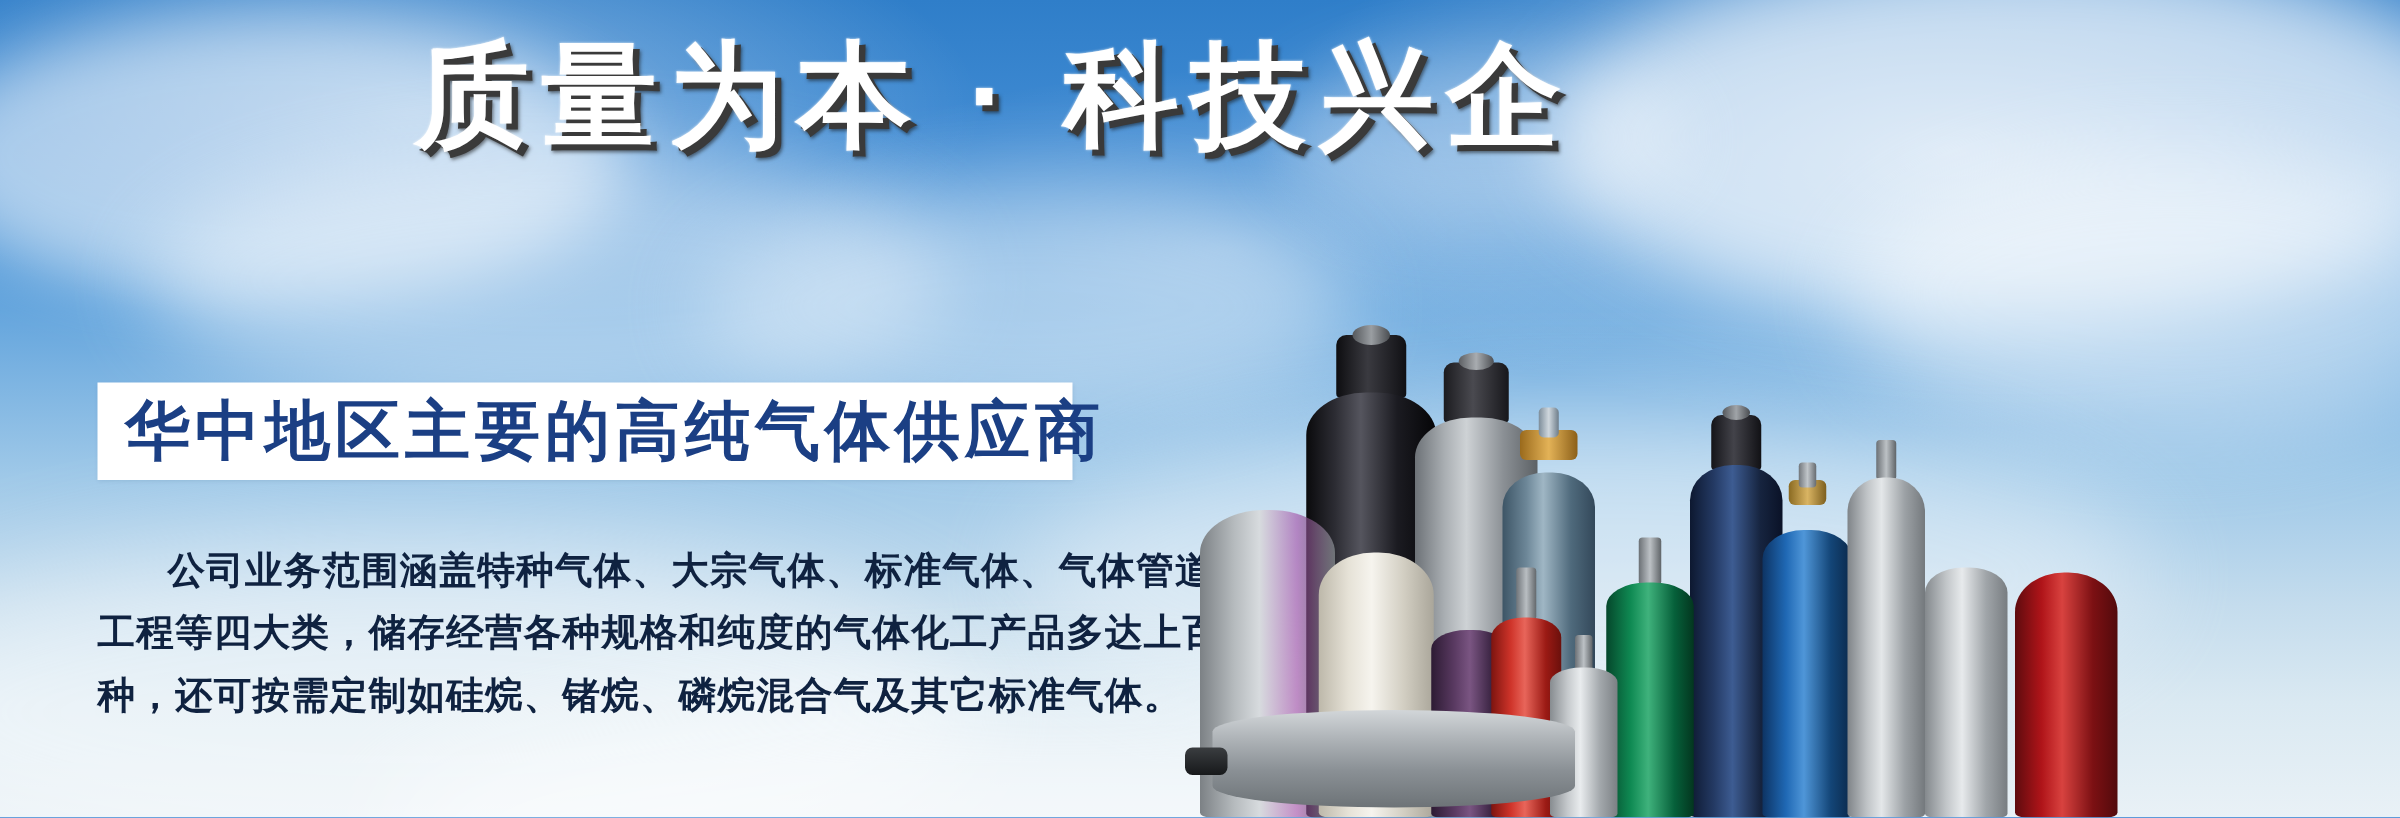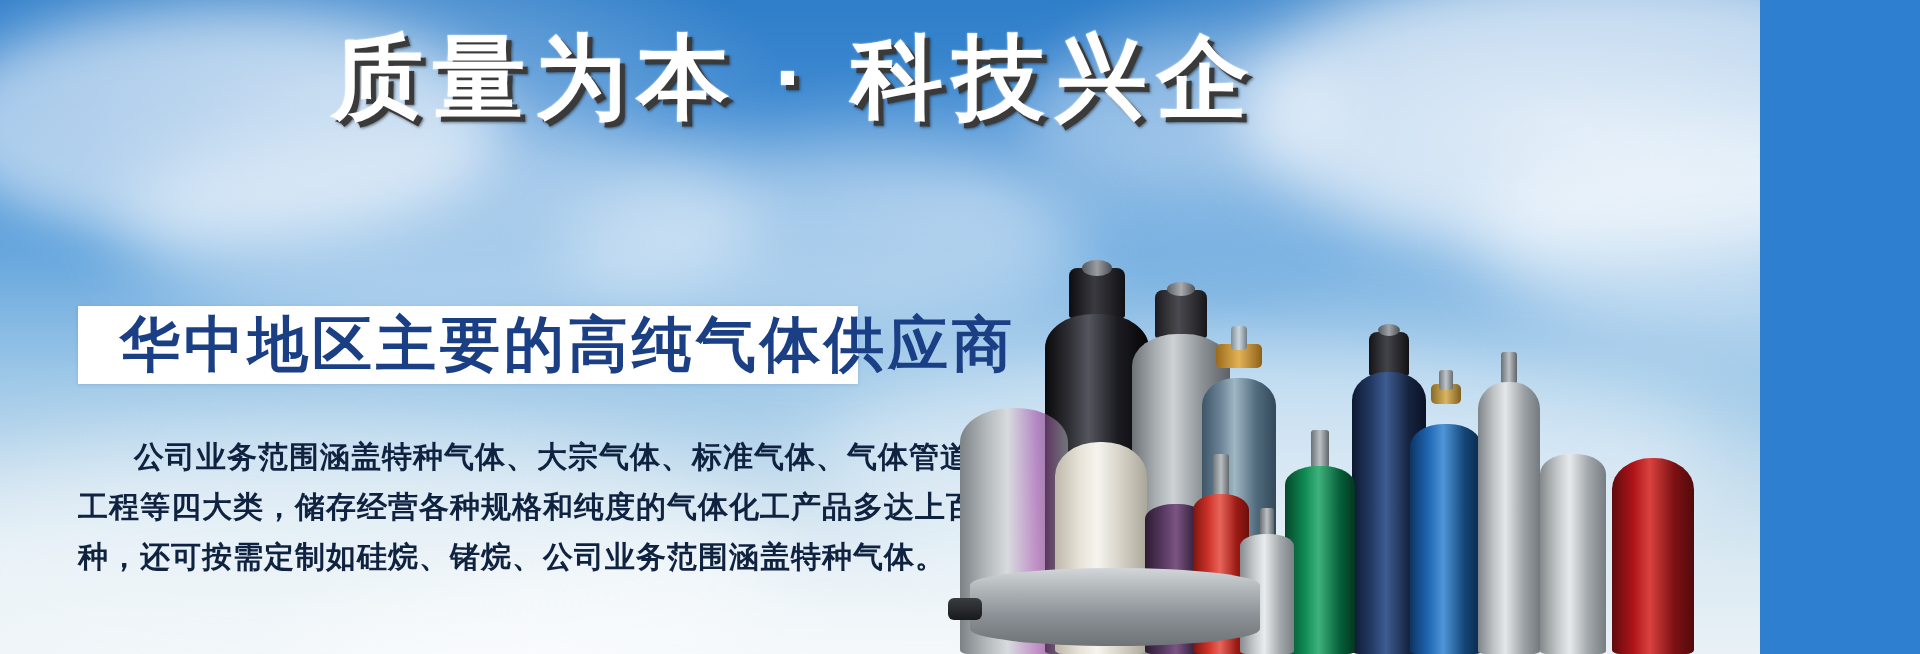--- a/index.html
+++ b/index.html
@@ -2,21 +2,21 @@
 <html><head>
 <meta charset="utf-8">
 <style>
   * { margin:0; padding:0; box-sizing:border-box; }
   html,body { width:1920px; height:654px; overflow:hidden; }
   body {
     font-family:"Liberation Sans", sans-serif;
     background:#2f7fd0;
   }
   #banner {
-    position:relative; width:1760px; height:654px; overflow:hidden;
+    position:relative; width:1920px; height:654px; overflow:hidden;
     background:
       radial-gradient(ellipse 900px 360px at 1560px 120px, rgba(255,255,255,0.55) 0%, rgba(255,255,255,0.0) 62%),
       radial-gradient(ellipse 760px 300px at 330px 90px, rgba(255,255,255,0.40) 0%, rgba(255,255,255,0) 60%),
       radial-gradient(ellipse 620px 240px at 980px 200px, rgba(255,255,255,0.28) 0%, rgba(255,255,255,0) 60%),
       linear-gradient(180deg,#2f7ec9 0%, #3f8ad2 16%, #64a5dd 38%, #9ec8e8 58%, #c4dced 74%, #dae9f2 86%, #e9f1f6 100%);
   }
   
   .cloud { position:absolute; border-radius:50%; background:#ffffff; filter:blur(26px); pointer-events:none; }
   .cl1 { left:-60px;  top:10px;   width:560px; height:230px; opacity:.50; }
   .cl2 { left:120px;  top:120px;  width:640px; height:210px; opacity:.42; filter:blur(34px); }
@@ -44,22 +44,22 @@
     font-size:34px; line-height:42px; font-weight:700; color:#1a1a22;
     text-align:center; white-space:nowrap; letter-spacing:.5px;
   }
   #headline-box {
     position:absolute; left:78px; top:306px; width:780px; height:78px;
     background:#ffffff;
     display:flex; align-items:center;
     box-shadow:0 1px 4px rgba(0,40,80,.12);
   }
   #headline-text {
-    font-size:60px; font-weight:700; color:#1b3f84;
-    letter-spacing:4px; white-space:nowrap; padding-left:42px;
+    font-size:52px; font-weight:700; color:#1b3f84;
+    letter-spacing:4px; white-space:nowrap; padding-left:22px;
   }
   #paragraph {
     position:absolute; left:78px; top:432px; width:790px;
     font-family:"Liberation Serif", serif;
     font-size:30px; line-height:50px; font-weight:700; color:#0f2240;
     letter-spacing:1px;
   }
   #paragraph .pline { white-space:nowrap; }
   #paragraph .pline.indent { text-indent:56px; }
 
@@ -90,21 +90,21 @@
   <div id="title">质量为本 · 科技兴企</div>
 
 
   <div id="headline-box">
     <span id="headline-text">华中地区主要的高纯气体供应商</span>
   </div>
 
   <div id="paragraph">
     <div class="pline indent">公司业务范围涵盖特种气体、大宗气体、标准气体、气体管道</div>
     <div class="pline">工程等四大类，储存经营各种规格和纯度的气体化工产品多达上百</div>
-    <div class="pline">种，还可按需定制如硅烷、锗烷、公司业务范围涵盖特种气体。</div>
+    <div class="pline">种，还可按需定制如硅烷、锗烷、磷烷混合气及其它标准气体。</div>
   </div>
 
   <div id="cylinders">
 
     <div class="cyl" style="left:105px; width:104px; height:340px;">
       <div class="cap" style="top:-46px; width:56px; height:50px; background:linear-gradient(90deg,#0d0d10,#3a3a40 45%,#101014);"></div>
       <div class="valve" style="top:-54px; width:30px; height:16px; background:linear-gradient(90deg,#55585c,#9a9ea2,#4a4d51);"></div>
       <div class="body" style="background:linear-gradient(90deg,#0a0a0c 0%,#2c2c33 22%,#55555e 42%,#1b1b21 70%,#050507 100%);"></div>
     </div>
 

